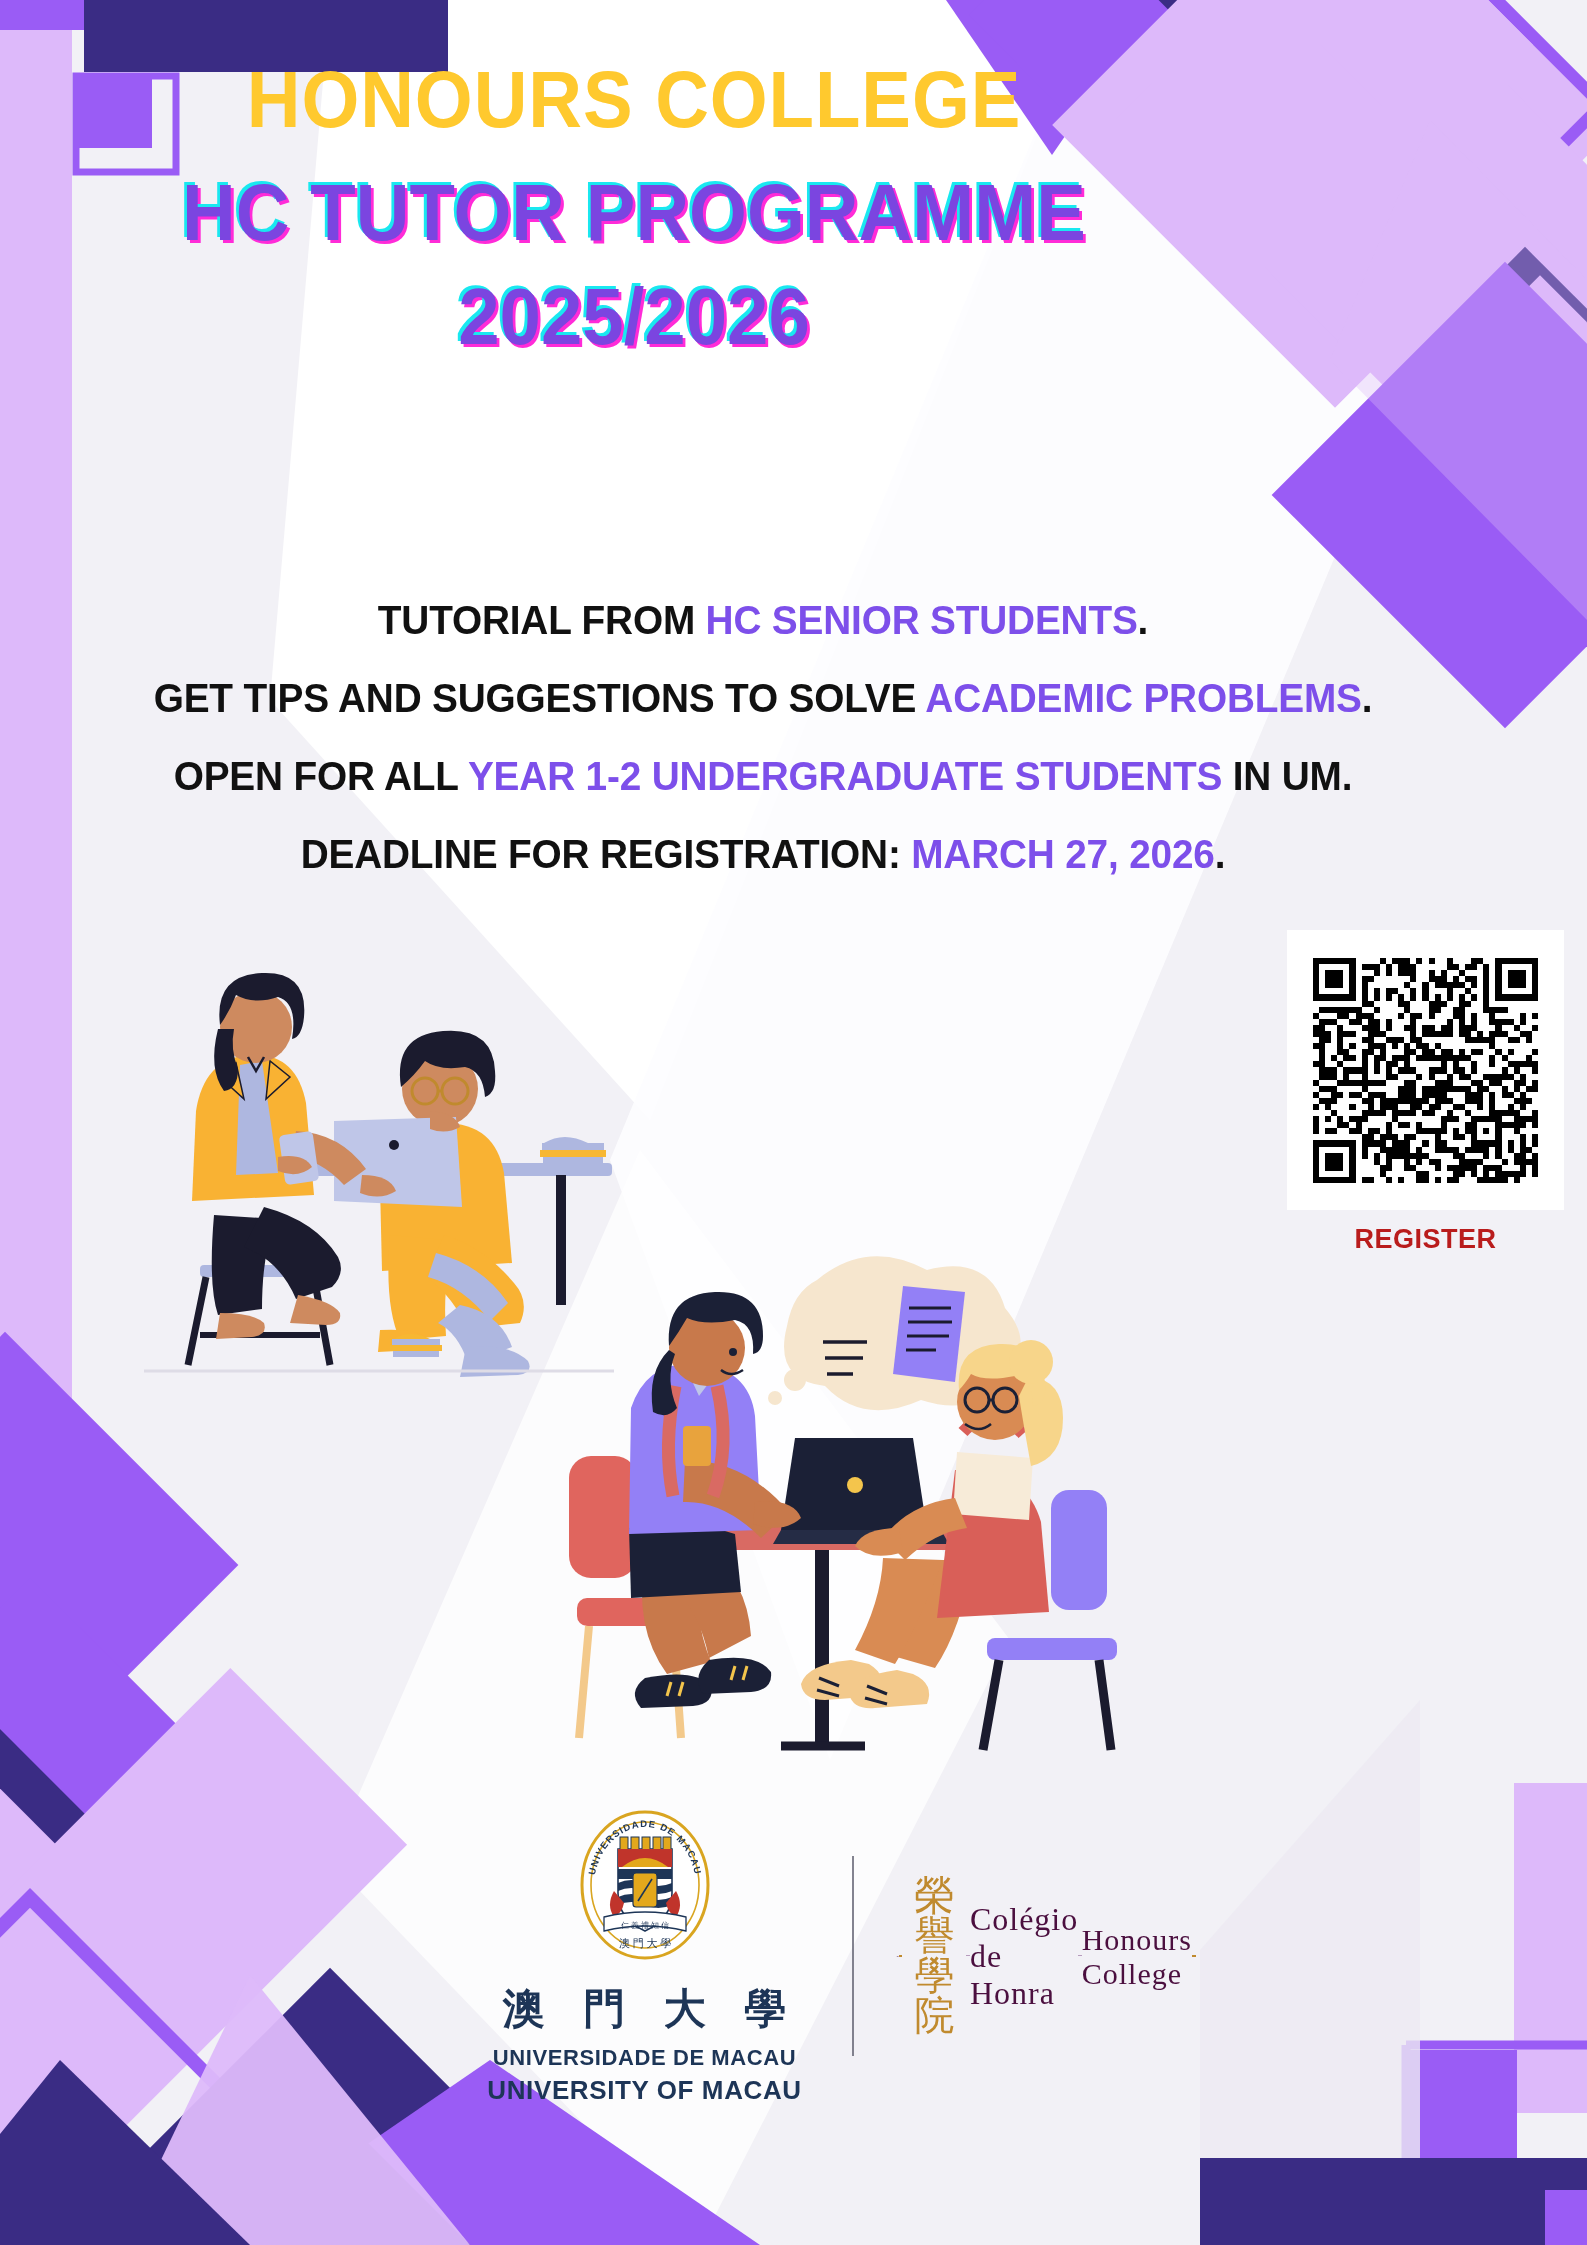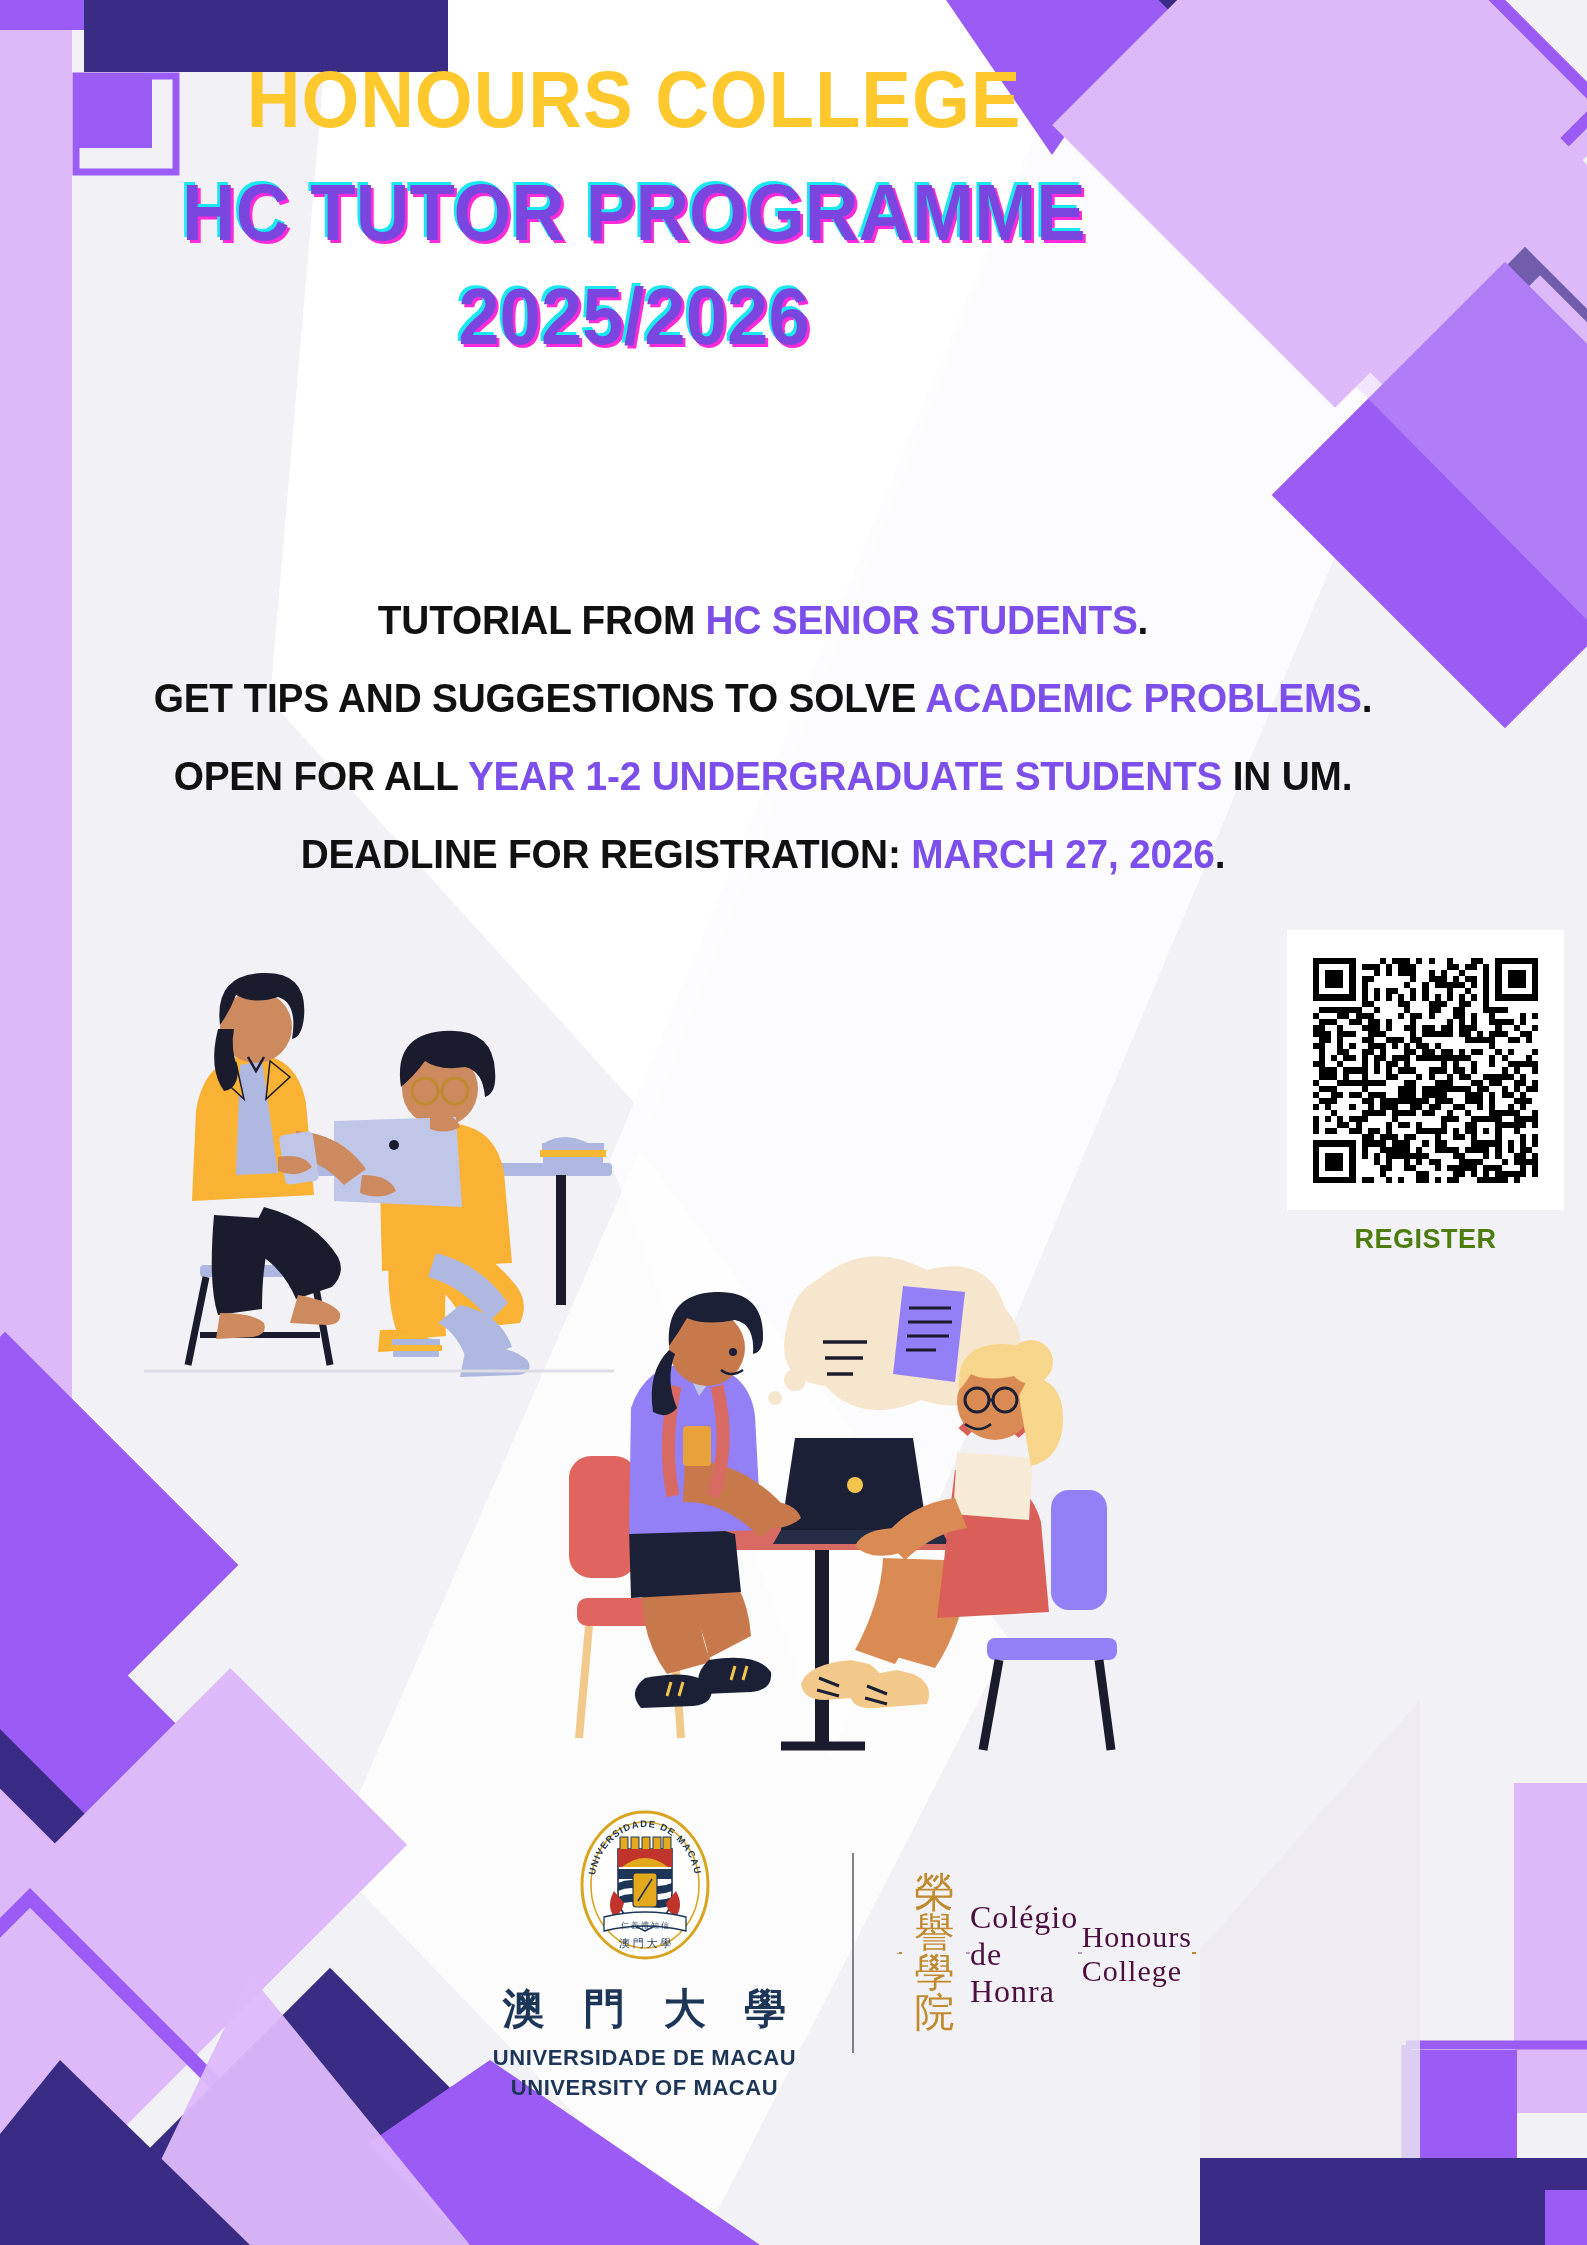--- a/index.html
+++ b/index.html
@@ -42,36 +42,36 @@
     margin-bottom:38px;letter-spacing:-0.2px;white-space:nowrap;
     transform:scaleX(0.97);transform-origin:left center;
   }
   .hl{color:#7D4FEA;}
 
   
   .qr-wrap{position:absolute;left:1243px;top:930px;width:277px;}
   .qr-card{width:277px;height:280px;background:#ffffff;display:flex;align-items:center;justify-content:center;}
   .qr-grid{width:225px;height:225px;display:block;}
   .qr-label{
-    text-align:center;color:#4d7c0f;font-weight:bold;font-size:27px;
+    text-align:center;color:#b91c1c;font-weight:bold;font-size:27px;
     margin-top:14px;letter-spacing:0.5px;
   }
 
   
   .illo1{position:absolute;left:100px;top:935px;width:470px;height:450px;}
   .illo2{position:absolute;left:515px;top:1240px;width:560px;height:530px;}
 
   
   .logos{position:absolute;left:0;top:1805px;width:1587px;display:flex;justify-content:center;align-items:center;gap:0px;}
   .logo-um{width:330px;display:flex;flex-direction:column;align-items:center;}
   .um-crest{width:150px;height:170px;}
   .um-cn{font-family:"Liberation Serif", serif;color:#1d3557;font-size:42px;letter-spacing:14px;
          margin-top:6px;margin-left:14px;font-weight:bold;}
   .um-pt{font-size:22px;font-weight:bold;color:#1d3557;letter-spacing:0.6px;margin-top:8px;}
-  .um-en{font-size:22px;font-weight:bold;color:#1d3557;letter-spacing:0.6px;margin-top:4px;}
+  .um-en{font-size:26px;font-weight:bold;color:#1d3557;letter-spacing:0.6px;margin-top:4px;}
   .divider{width:2px;height:200px;background:#5b5b6b;opacity:.75;margin:0 42px;}
   .logo-hc{width:300px;display:flex;flex-direction:row;align-items:center;}
   .hc-mark{width:250px;height:120px;position:relative;}
   .hc-rule{width:250px;height:2px;background:#c08a2e;}
   .hc-cn{font-family:Liberation Serif, serif;color:#c08a2e;font-size:40px;letter-spacing:12px;
          margin:8px 0 8px 12px;line-height:1;}
   .hc-rule2{width:250px;height:1.5px;background:#b79bbd;}
   .hc-pt{font-family:"Liberation Serif", serif;color:#4b0f3f;font-size:32px;margin:8px 0 6px 0;letter-spacing:1px;}
   .hc-rule3{width:250px;height:1.5px;background:#b79bbd;}
   .hc-en{font-family:"Liberation Serif", serif;color:#4b0f3f;font-size:30px;margin:8px 0 6px 0;letter-spacing:1px;}

